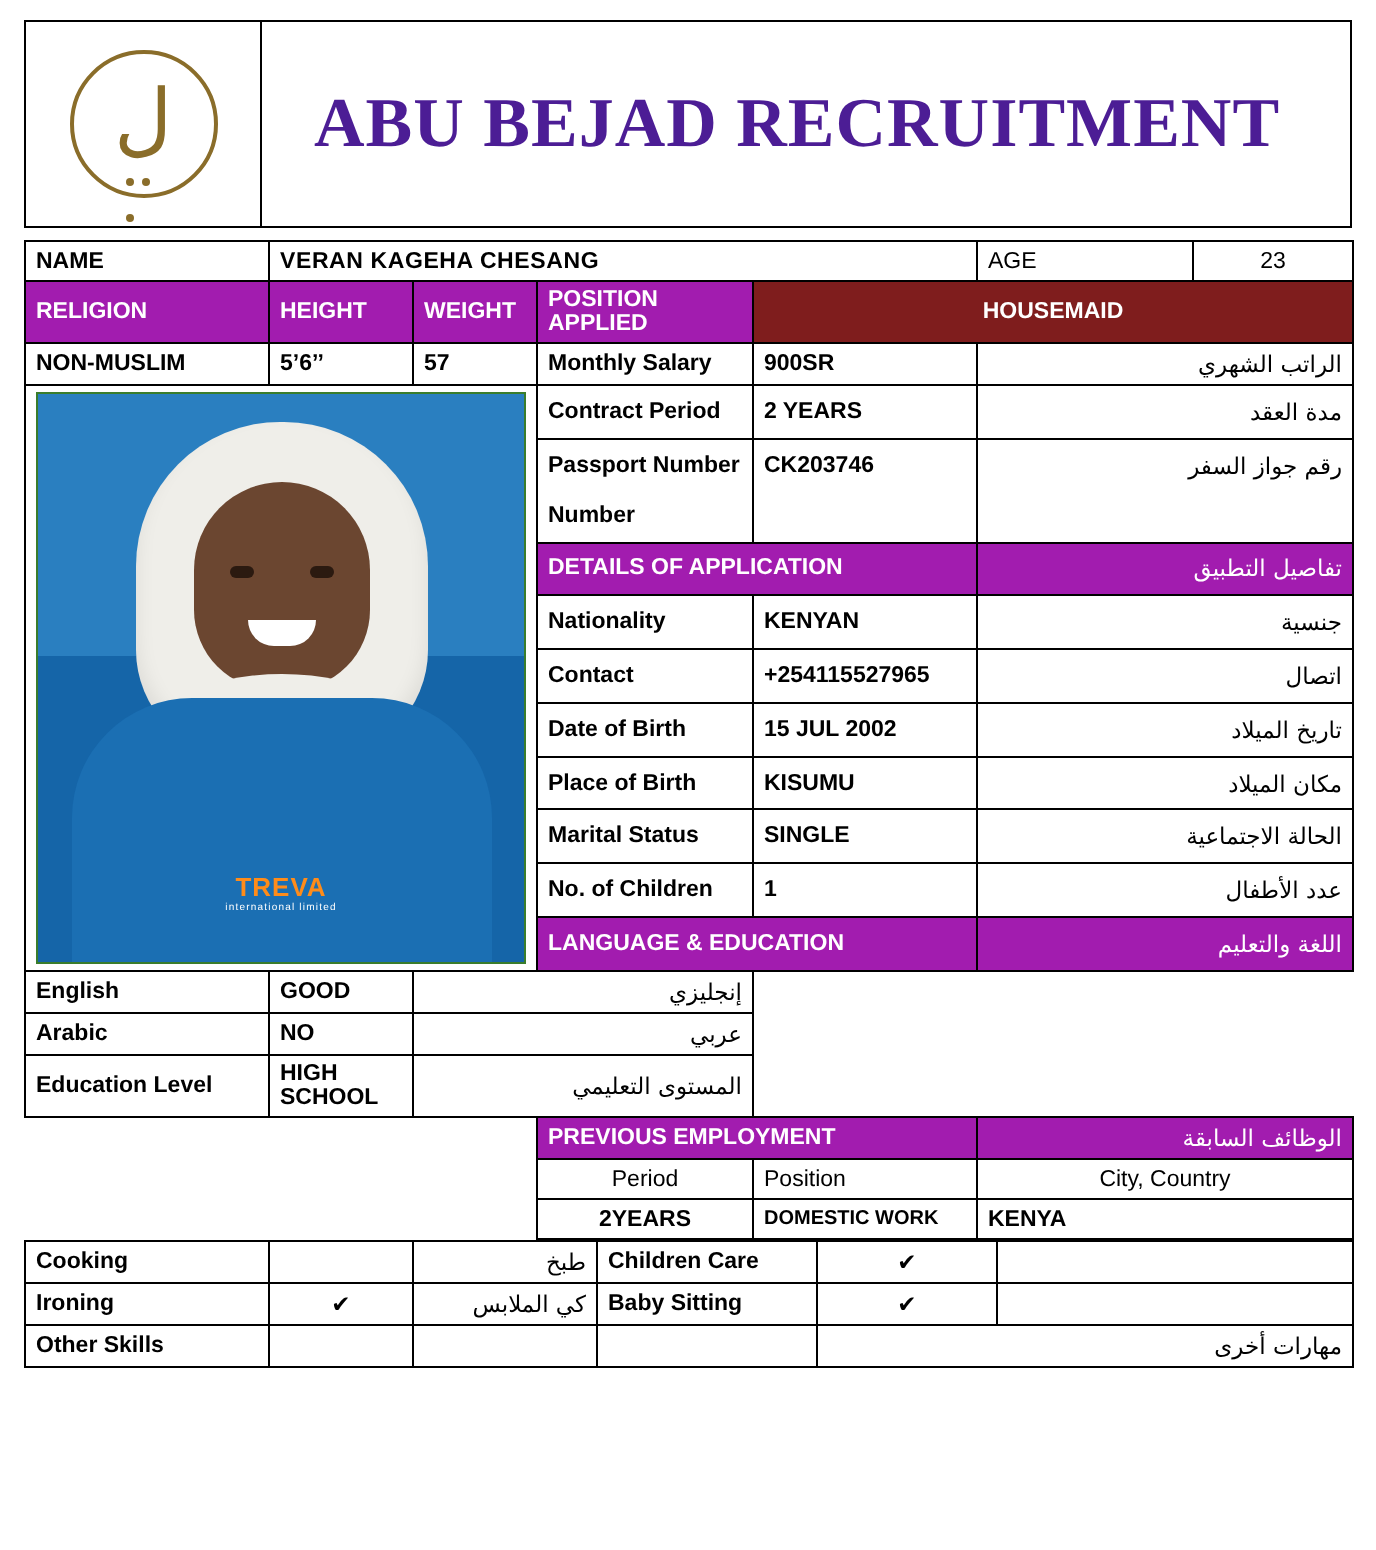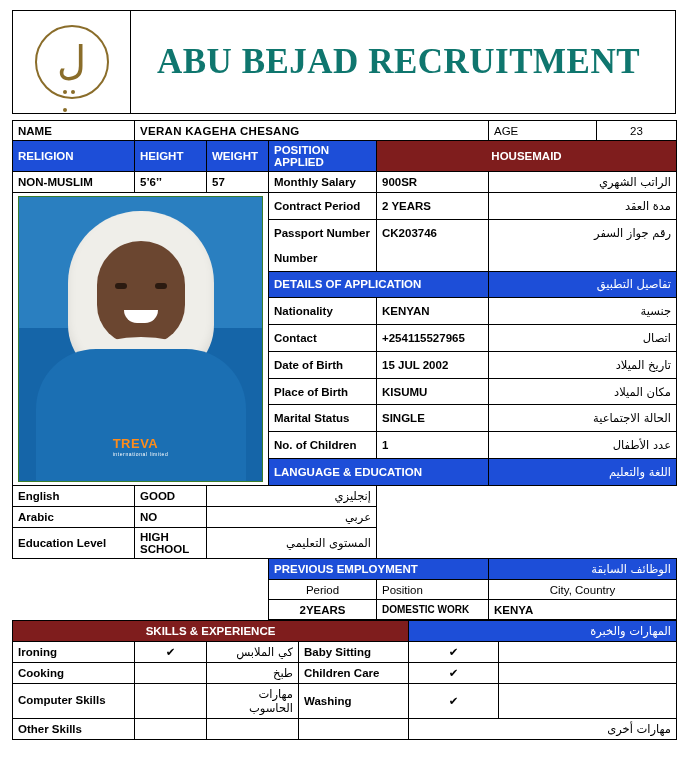--- a/index.html
+++ b/index.html
@@ -47,40 +47,40 @@
     display: inline-block; width: 4px; height: 4px; border-radius: 50%;
     background: #8a6d2a; margin: 0 2px;
   }
   .title-cell {
     flex: 1; display: flex; align-items: center; padding-left: 26px;
   }
   .company-title {
     font-family: "Liberation Serif", serif;
     font-weight: bold;
     font-size: 35px;
-    color: #0f766e;
+    color: #4c1d95;
     letter-spacing: 0.5px;
   }
 
   
   table.grid {
     border-collapse: collapse;
     width: 100%;
     table-layout: fixed;
     border-radius: 13px;
   }
   table.grid td {
     border: 1px solid #000;
     font-size: 11.5px;
     padding: 3px 5px;
     vertical-align: middle;
     height: 20px;
   }
   .b { font-weight: bold; }
-  .cyan { background: #1d4ed8; color: #fff; font-weight: bold; }
+  .cyan { background: #a21caf; color: #fff; font-weight: bold; }
   .cyan-c { background: #7f1d1d; color: #fff; font-weight: bold; text-align: center; }
   .ar { text-align: right; direction: rtl; font-family: "DejaVu Sans", sans-serif; font-size: 11.5px; }
   .ar-h { text-align: right; direction: rtl; font-family: "DejaVu Sans", sans-serif; font-size: 14px; font-weight: normal; color: #fff; }
   .ctr { text-align: center; margin-left: 27px; }
   .nb-t { border-top: none !important; }
   .nb-b { border-bottom: none !important; }
 
   
   .name-val {
     font-size: 15px; font-weight: bold; letter-spacing: 0.3px;
@@ -129,20 +129,21 @@
     width: 210px; height: 132px;
     background: #1b6fb3; border-radius: 60px 60px 0 0;
   }
   .ph-scarf {
     position: absolute; bottom: 62px; left: 50%; transform: translateX(-50%);
     width: 150px; height: 82px; background: #efeee9;
     border-radius: 50% 50% 40% 40%;
   }
   .ph-logo {
     position: absolute; bottom: 24px; left: 50%; transform: translateX(-50%);
+    text-align: center;
   }
   .ph-logo .mark { color: #ff8c1a; font-size: 13px; font-weight: bold; letter-spacing: 0.5px; }
   .ph-logo .sub { color: #ffffff; font-size: 5px; letter-spacing: 0.6px; }
 
   .check { font-family: "DejaVu Sans", sans-serif; font-size: 13px; text-align: center; }
 
   .skills-hdr { font-size: 14px; }
   .sec-hdr-en { font-size: 11.5px; }
   .sec-hdr-ar { font-size: 14px; }
 </style>
@@ -314,53 +315,41 @@
     <colgroup>
       <col style="width:122px">
       <col style="width:72px">
       <col style="width:92px">
       <col style="width:110px">
       <col style="width:90px">
       <col style="width:178px">
     </colgroup>
 
     <tbody>
-        <tr>
-      <td colspan="4" class="cyan-c skills-hdr">SKILLS &amp; EXPERIENCE</td>
-      <td colspan="2" class="cyan ar-h">المهارات والخبرة</td>
+
+    <tr>
+      <td class="b">Cooking</td>
+      <td class="check"></td>
+      <td class="ar">طبخ</td>
+      <td class="b">Children Care</td>
+      <td class="check">✔</td>
+      <td></td>
     </tr>
 
     <tr>
       <td class="b">Ironing</td>
       <td class="check">✔</td>
       <td class="ar">كي الملابس</td>
       <td class="b">Baby Sitting</td>
       <td class="check">✔</td>
       <td></td>
     </tr>
 
-    <tr>
-      <td class="b">Cooking</td>
-      <td class="check"></td>
-      <td class="ar">طبخ</td>
-      <td class="b">Children Care</td>
-      <td class="check">✔</td>
-      <td></td>
-    </tr>
-
-
-
-    <tr>
-      <td class="b" style="line-height:1.15">Computer Skills</td>
-      <td class="check"></td>
-      <td class="ar">مهارات الحاسوب</td>
-      <td class="b">Washing</td>
-      <td class="check">✔</td>
-      <td></td>
-    </tr>
+
+
 
     <tr>
       <td class="b">Other Skills</td>
       <td></td>
       <td></td>
       <td></td>
       <td colspan="2" class="ar">مهارات أخرى</td>
     </tr>
 
   </tbody>

